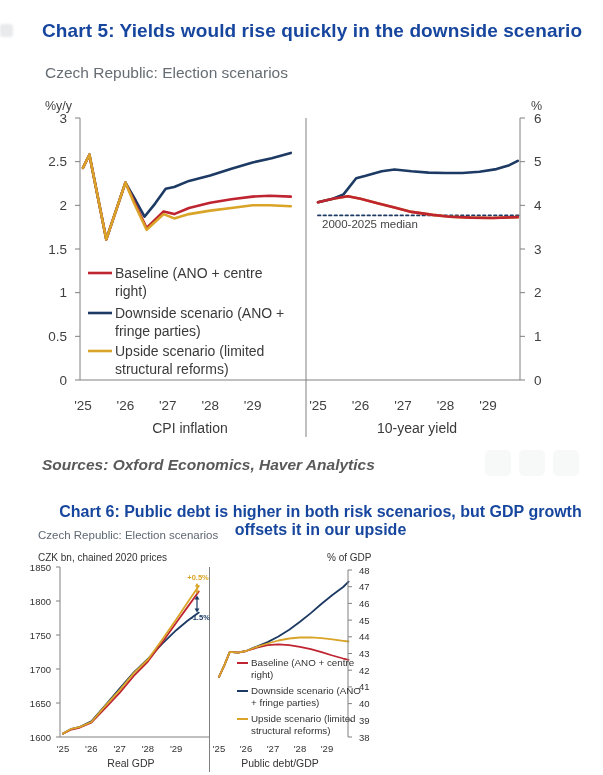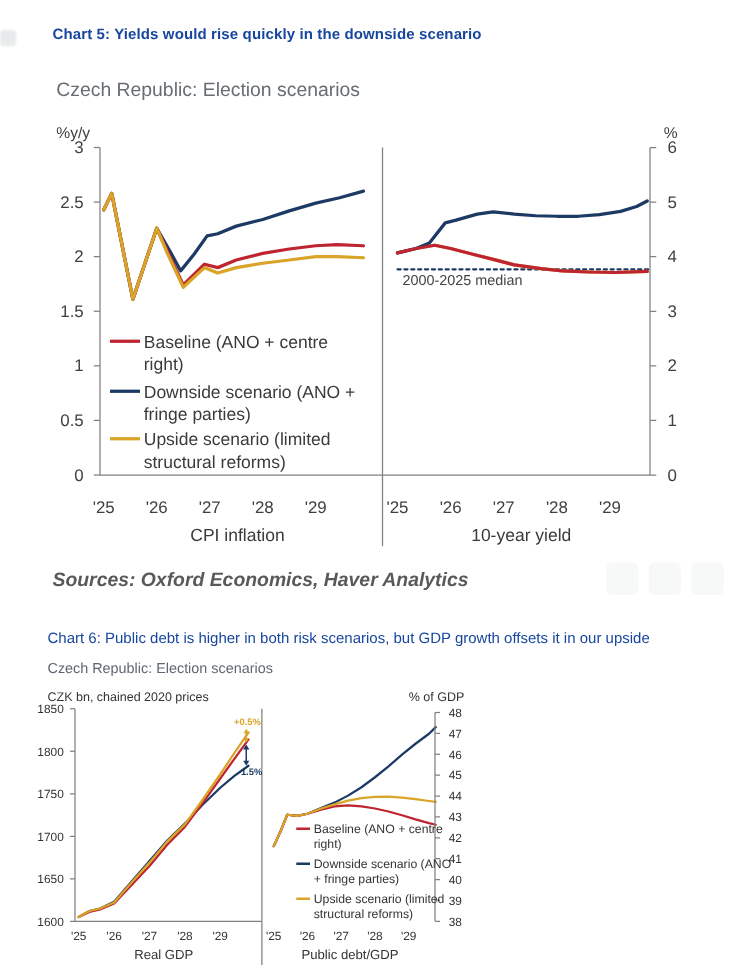--- a/index.html
+++ b/index.html
@@ -1,24 +1,24 @@
 <!DOCTYPE html>
 <html><head>
 <meta charset="utf-8">
 <style>
   html,body{margin:0;padding:0;}
   body{
     width:603px;height:775px;position:relative;background:#ffffff;
     font-family:"Liberation Sans","DejaVu Sans",sans-serif;overflow:hidden;
   }
   .abs{position:absolute;}
-  .c5-title{left:42px;top:20px;font-size:12px;font-weight:bold;color:#17469e;letter-spacing:.1px;}
+  .c5-title{left:42px;top:20px;font-size:19px;font-weight:bold;color:#17469e;letter-spacing:.1px;}
   .c5-sub{left:45px;top:64px;font-size:15.5px;color:#666d73;}
   .sources{left:42px;top:456px;font-size:15.5px;font-style:italic;color:#595959;font-weight:bold;}
-  .c6-title{left:38px;top:503px;font-size:12px;font-weight:normal;color:#17469e;text-align:center;}
+  .c6-title{left:38px;top:503px;font-size:16px;font-weight:bold;color:#17469e;text-align:center;}
   .c6-sub{left:38px;top:529px;font-size:11.5px;color:#5d6772;}
   .smudge{left:0;top:24px;width:13px;height:13px;background:#e9eaec;border-radius:3px;filter:blur(1px);}
   .ghost-row{left:485px;top:450px;display:flex;gap:8px;}
   .ghost-row div{width:26px;height:26px;border-radius:5px;background:#f7f8f8;}
   svg{position:absolute;left:0;top:0;}
   .axis{stroke:#808080;stroke-width:1;}
   .c5tick{font-size:13.5px;fill:#404040;}
   .c5unit{font-size:12.5px;fill:#404040;}
   .c5leg{font-size:14px;fill:#3a3a3a;}
   .c5xtitle{font-size:14px;fill:#3a3a3a;}

